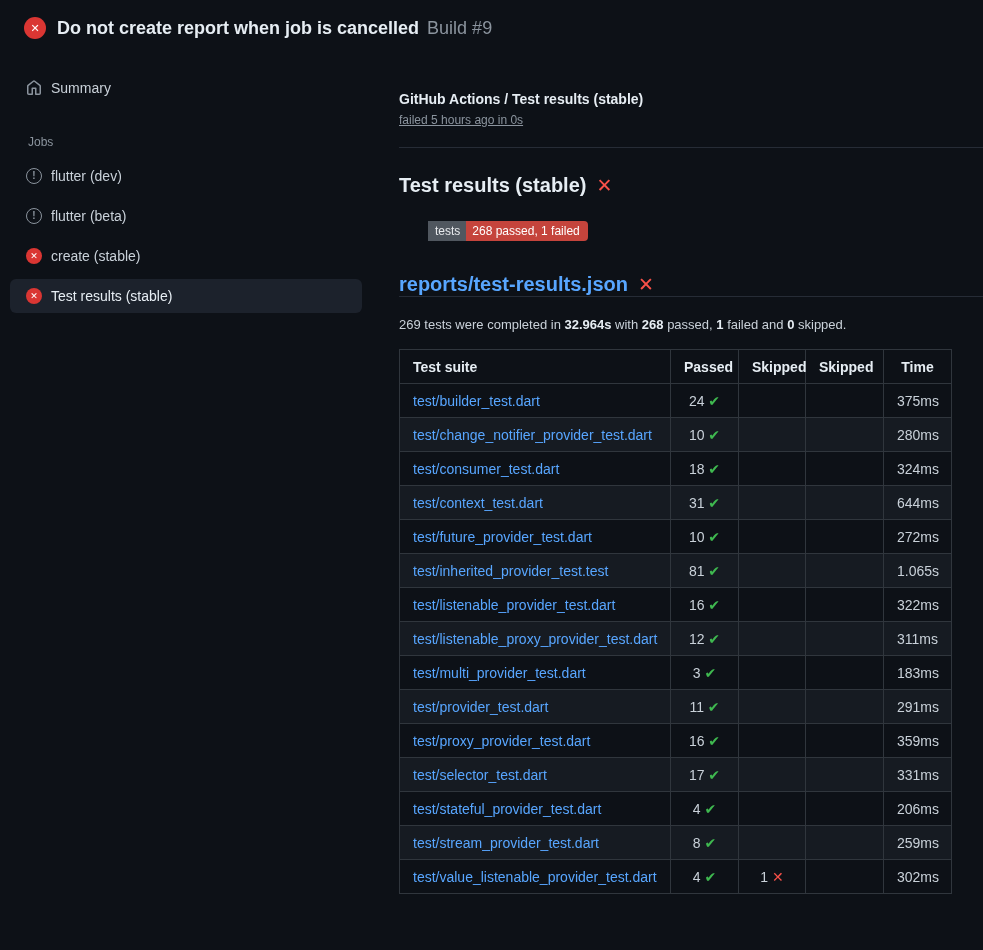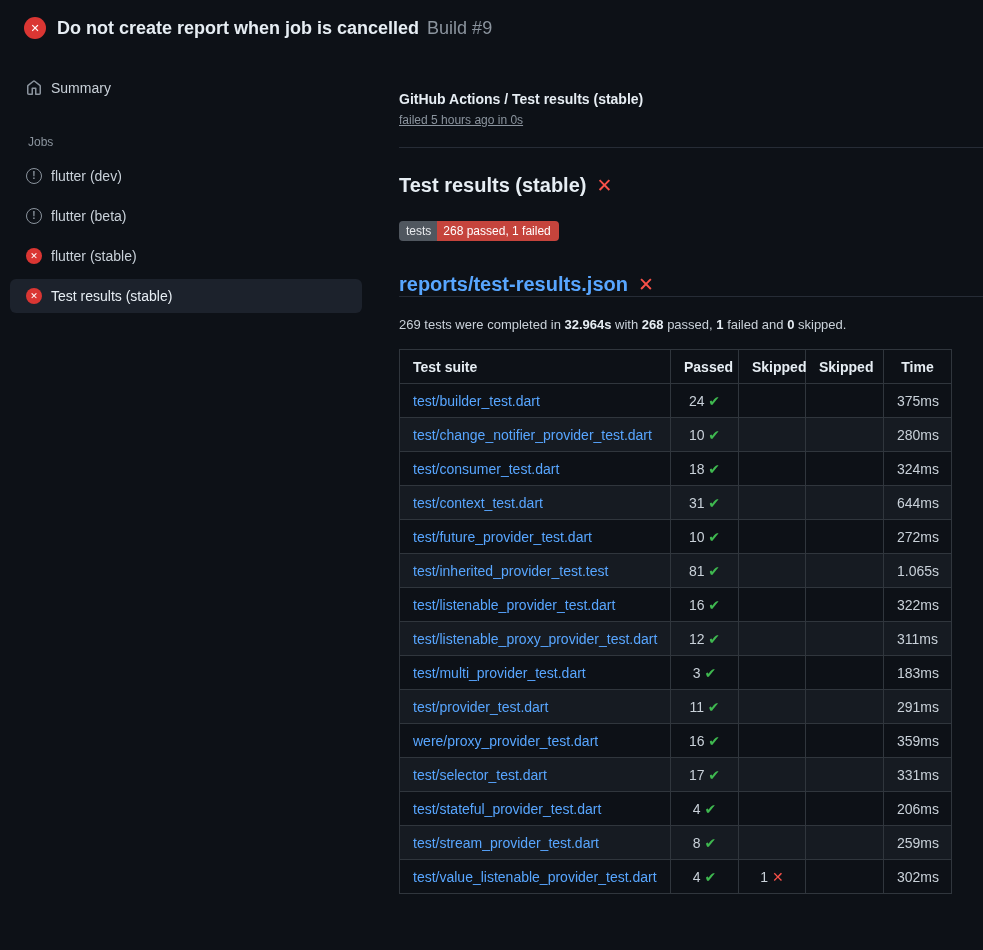--- a/index.html
+++ b/index.html
@@ -120,20 +120,21 @@
     margin-top: 24px;
     border-radius: 4px;
     overflow: hidden;
     font-size: 12px;
     line-height: 1;
   }
   .badge-label {
     background: var(--c-badge-label-bg, #50575f);
     color: #e8eaed;
     padding: 4px 6px 4px 7px;
+    margin-left: 29px;
   }
   .badge-value {
     background: var(--c-badge-value-bg, #c5443c);
     color: #ffffff;
     padding: 4px 8px 4px 6px;
   }
   .report-title {
     margin: 32px -32px 0 0;
     border-bottom: 1px solid var(--c-border-muted, #262c36);
     font-size: 20px;
@@ -193,21 +194,21 @@
         <li class="sidebar-item job">
     <span class="job-icon neutral">!</span>
     <span class="job-label">flutter (dev)</span>
   </li>
         <li class="sidebar-item job">
     <span class="job-icon neutral">!</span>
     <span class="job-label">flutter (beta)</span>
   </li>
         <li class="sidebar-item job">
     <span class="job-icon failed">✕</span>
-    <span class="job-label">flutter (stable)</span>
+    <span class="job-label">create (stable)</span>
   </li>
         <li class="sidebar-item job selected">
     <span class="job-icon failed">✕</span>
     <span class="job-label">Test results (stable)</span>
   </li>
       </ul>
   </nav>
 
   <main>
     <div class="breadcrumb">GitHub Actions / Test results (stable)</div>
@@ -313,21 +314,21 @@
     <td class="cell-time num">183ms</td>
   </tr>
           <tr class="result-row">
     <td class="cell-suite"><a class="suite-link" href="#">test/provider_test.dart</a></td>
     <td class="cell-passed num"><span>11 </span><span class="check-icon">✔</span></td>
     <td class="cell-failed num"></td>
     <td class="cell-skipped num"></td>
     <td class="cell-time num">291ms</td>
   </tr>
           <tr class="result-row">
-    <td class="cell-suite"><a class="suite-link" href="#">were/proxy_provider_test.dart</a></td>
+    <td class="cell-suite"><a class="suite-link" href="#">test/proxy_provider_test.dart</a></td>
     <td class="cell-passed num"><span>16 </span><span class="check-icon">✔</span></td>
     <td class="cell-failed num"></td>
     <td class="cell-skipped num"></td>
     <td class="cell-time num">359ms</td>
   </tr>
           <tr class="result-row">
     <td class="cell-suite"><a class="suite-link" href="#">test/selector_test.dart</a></td>
     <td class="cell-passed num"><span>17 </span><span class="check-icon">✔</span></td>
     <td class="cell-failed num"></td>
     <td class="cell-skipped num"></td>

